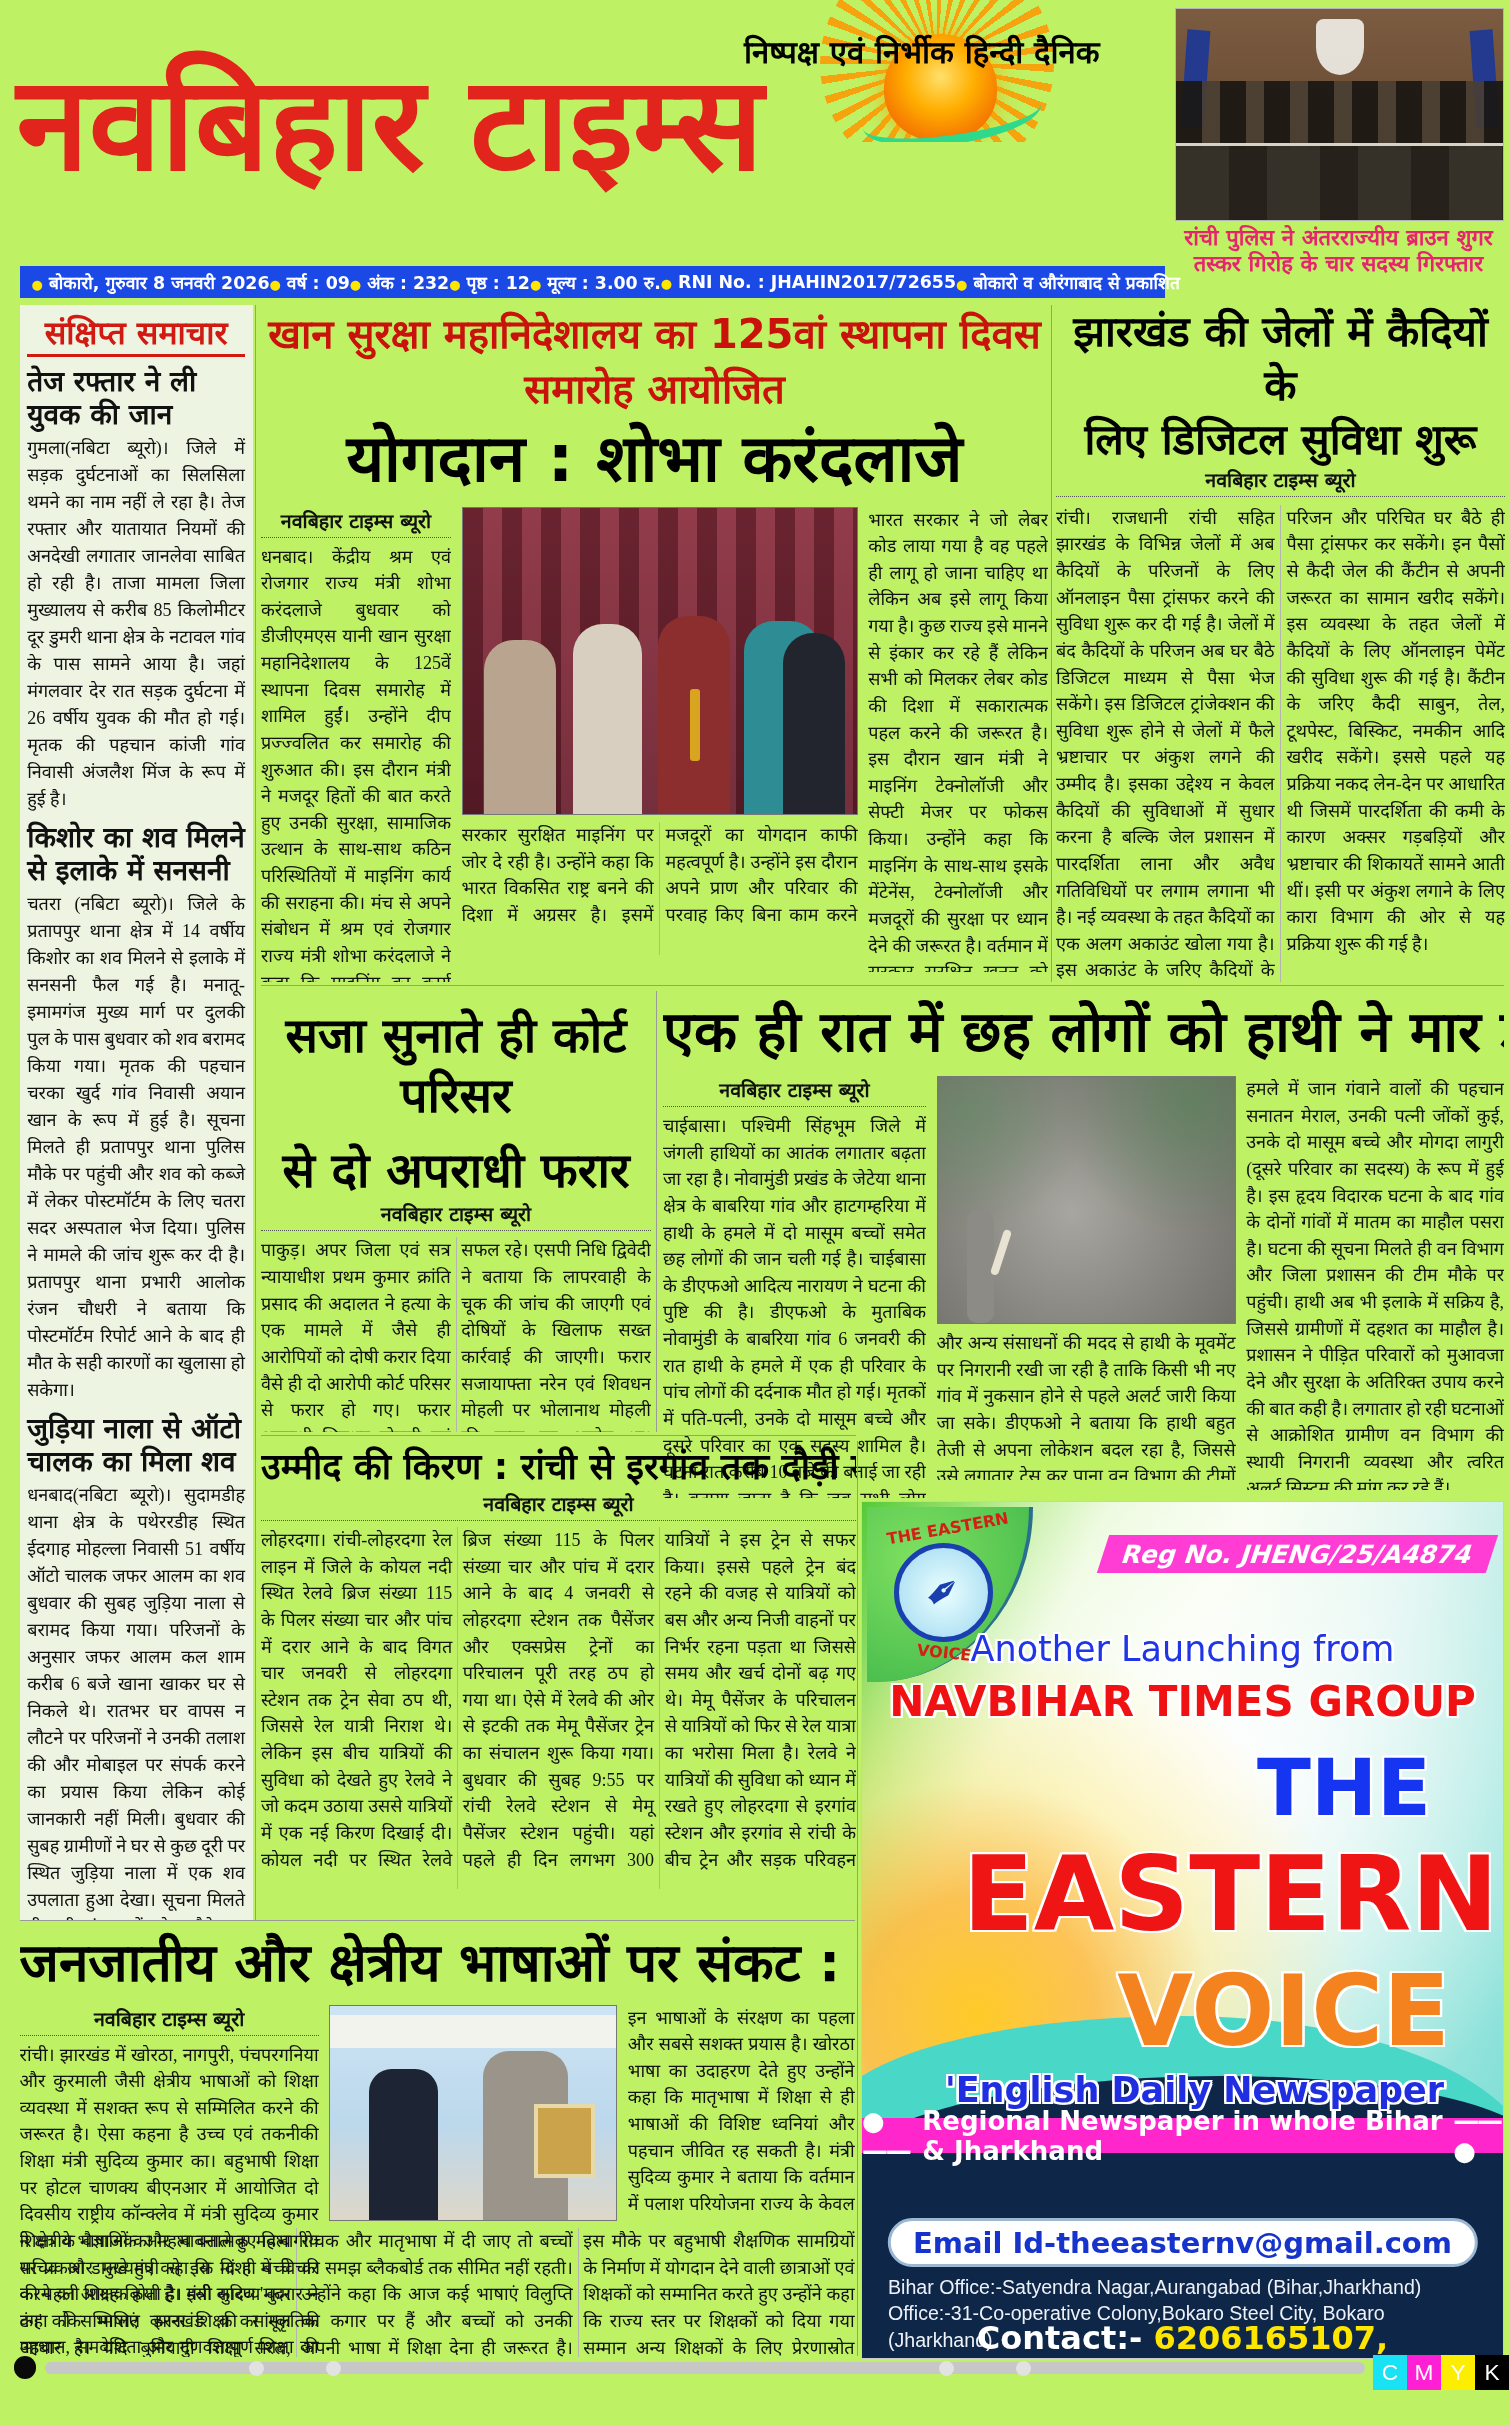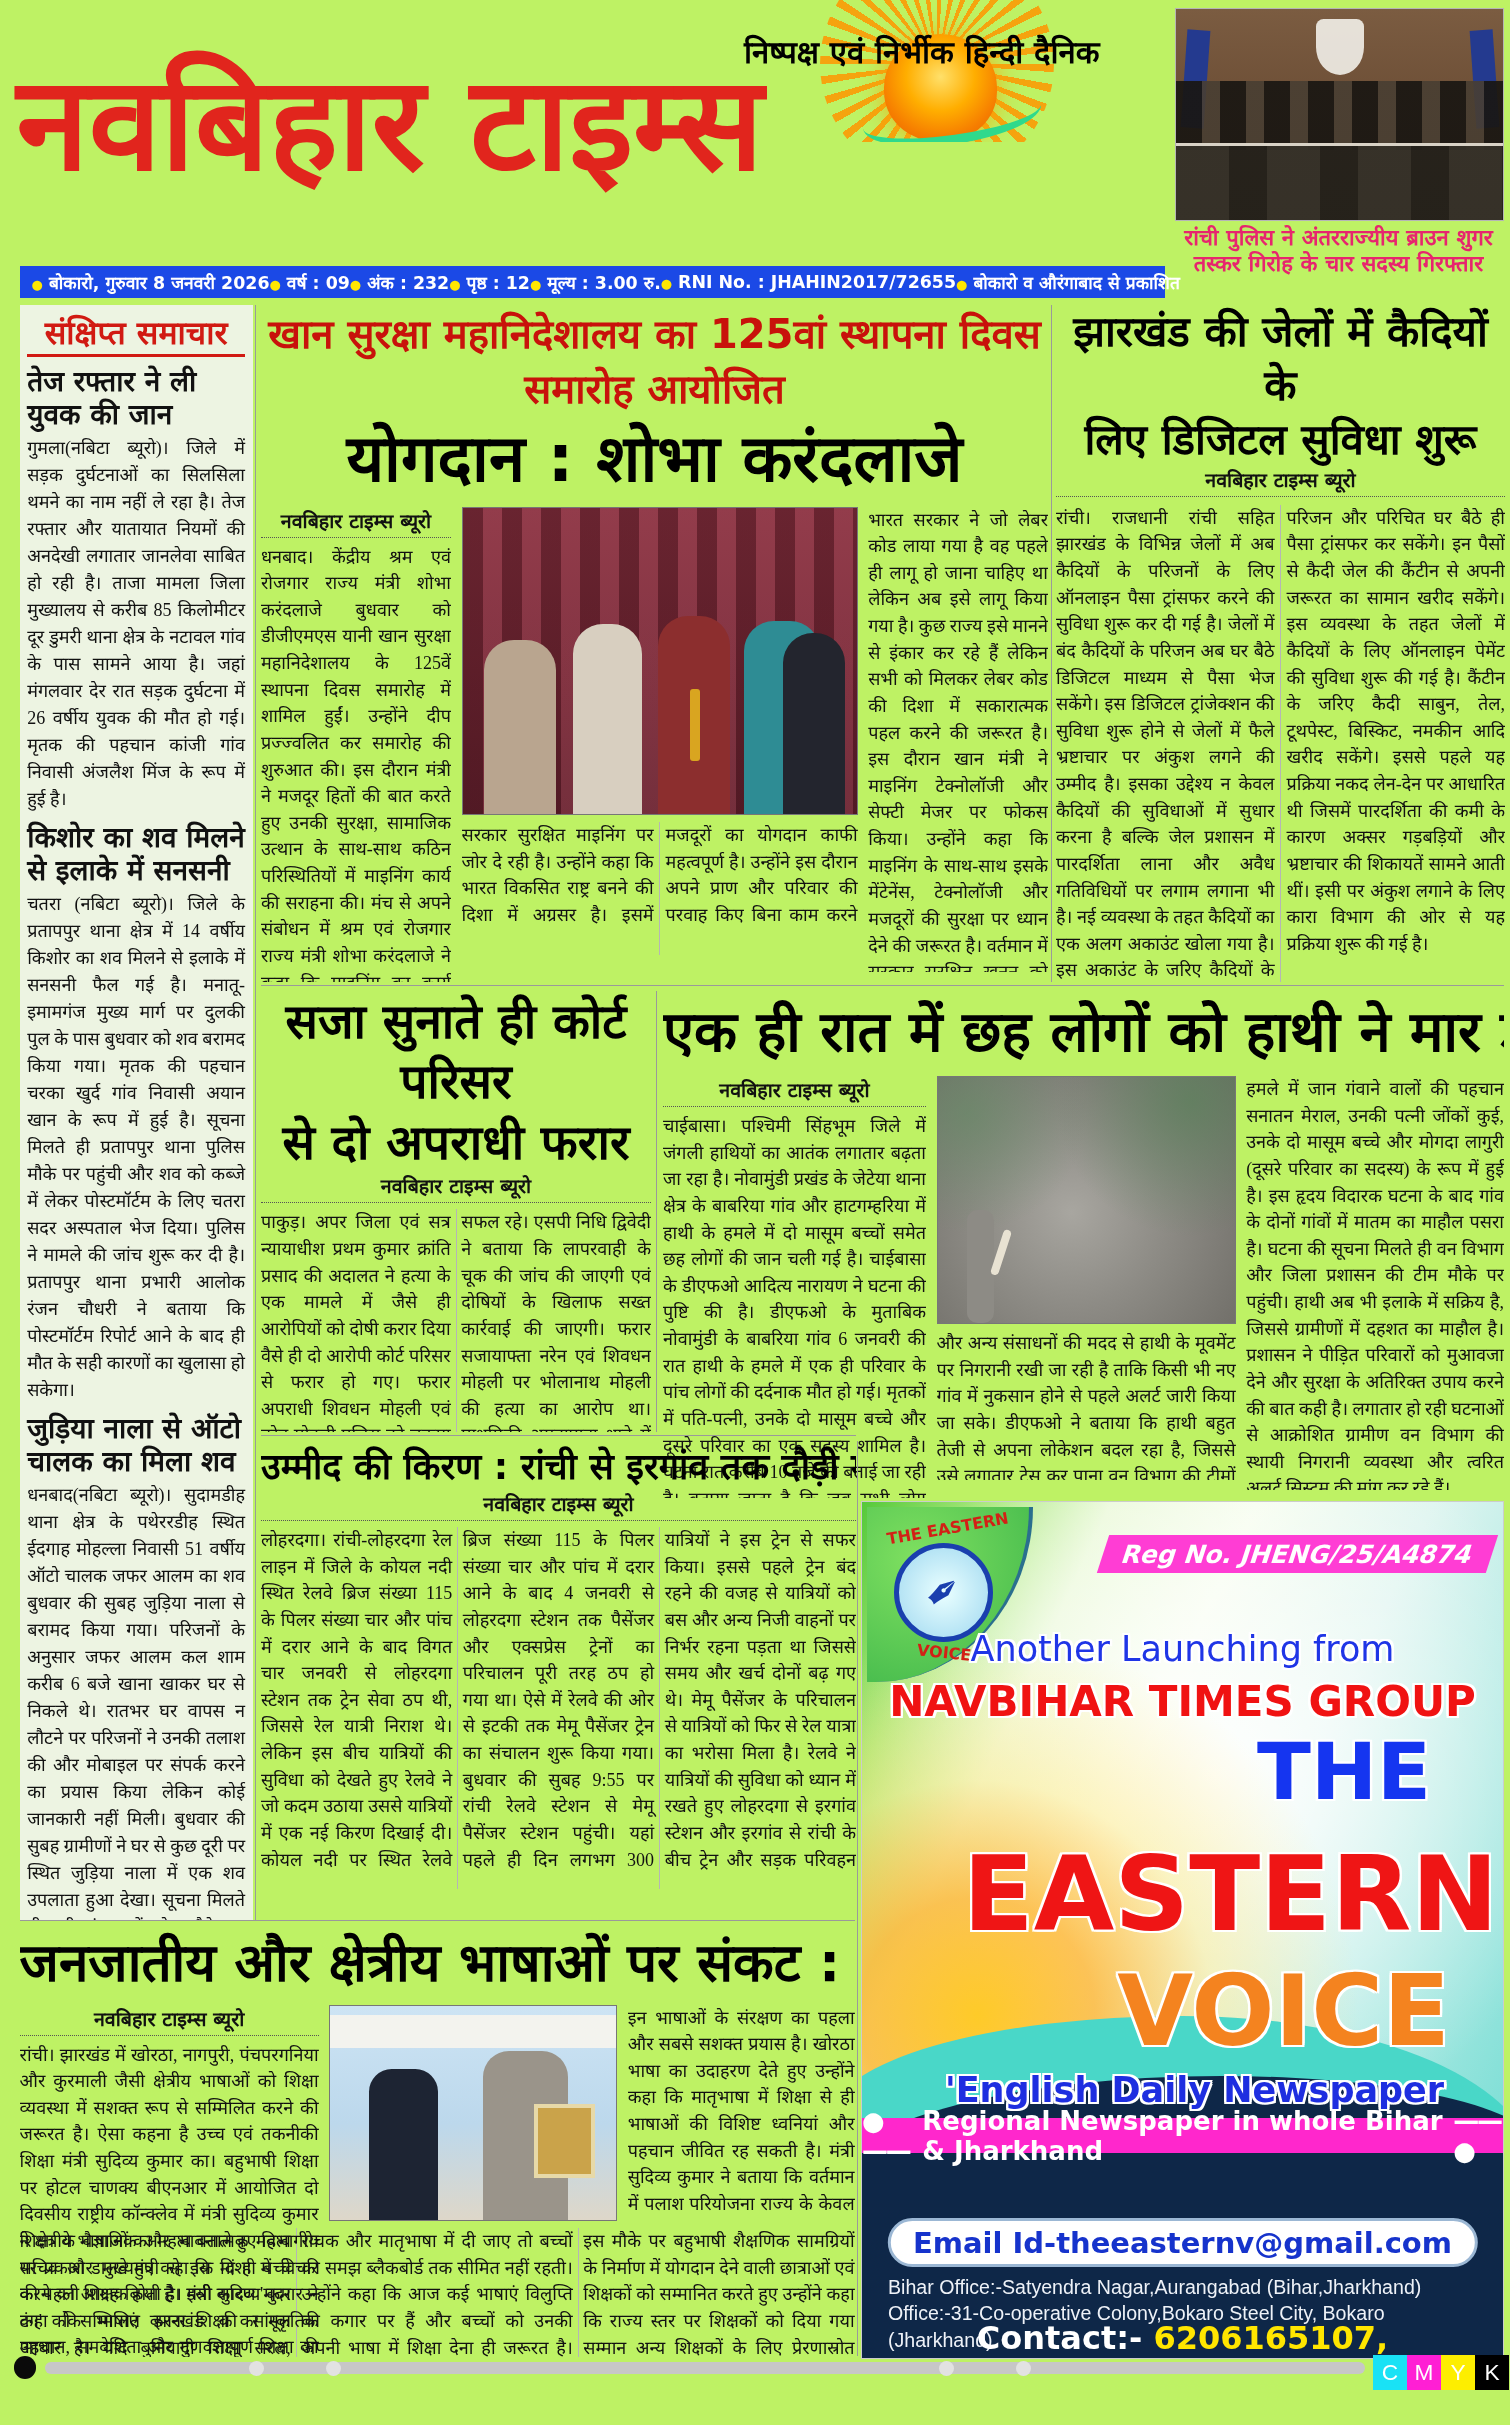--- a/index.html
+++ b/index.html
@@ -74,21 +74,21 @@
   .lamp{position:absolute;left:227px;bottom:53px;width:10.6px;height:72px;background:#d9a520;border-radius:3px;}
   .mid-body{margin-top:7.6px;height:133px;column-count:2;column-gap:12px;column-rule:0.8px solid #b5b5b5;}
 
   
   .jail-article{position:absolute;left:1056px;top:305px;width:449px;height:677px;overflow:hidden;}
   .jail-h{text-align:center;font-size:42px;line-height:1.28;}
   .jail-body{margin-top:7.6px;height:514px;column-count:2;column-gap:12px;column-rule:0.8px solid #b5b5b5;}
 
   
   .court-article{position:absolute;left:261px;top:991px;width:390px;height:441px;overflow:hidden;}
-  .court-h{text-align:center;font-size:48px;line-height:1.26;}
+  .court-h{text-align:center;font-size:48px;line-height:1.26;margin-top:14px;}
   .court-body{margin-top:6px;height:287px;column-count:2;column-gap:10.6px;column-rule:0.8px solid #b5b5b5;}
 
   
   .elephant-article{position:absolute;left:663px;top:991px;width:841px;height:507px;overflow:hidden;}
   .ele-h{text-align:center;font-size:56px;white-space:nowrap;}
   .ele-content{display:flex;gap:10.6px;margin-top:9px;height:414px;}
   .ele-left{width:263px;}
   .ele-mid{width:299px;}
   .ele-right{flex:1;}
   .elephant-photo{width:100%;height:248px;border:0.8px solid #777;position:relative;overflow:hidden;box-sizing:border-box;
@@ -139,21 +139,21 @@
   .pen-glyph{font-size:44px;color:#1a3fae;transform:rotate(-40deg);}
   .logo-arc-bottom{position:absolute;left:50px;top:136px;color:#d32016;font-family:"DejaVu Sans",sans-serif;
     font-weight:bold;font-size:16px;transform:rotate(6deg);}
   .ad-reg{position:absolute;right:10.6px;top:33px;background:#ff3dd4;color:#fff;font-family:"DejaVu Sans",sans-serif;
     font-weight:bold;font-size:25px;padding:4.5px 19.6px;transform:skewX(-18deg);}
   .outline-w{text-shadow:2.3px 0 0 #fff,-2.3px 0 0 #fff,0 2.3px 0 #fff,0 -2.3px 0 #fff,2.3px 2.3px 0 #fff,-2.3px -2.3px 0 #fff,2.3px -2.3px 0 #fff,-2.3px 2.3px 0 #fff;}
   .ad-line1{position:absolute;left:0;top:127px;width:100%;text-align:center;color:#1f35e6;
     font-family:"DejaVu Sans",sans-serif;font-weight:normal;font-size:35px;}
   .ad-line2{position:absolute;left:0;top:175px;width:100%;text-align:center;color:#f01212;
     font-family:"DejaVu Sans",sans-serif;font-weight:bold;font-size:42px;}
-  .ad-the{position:absolute;right:72px;top:224px;color:#1535f0;font-family:"DejaVu Sans",sans-serif;font-weight:bold;font-size:79px;}
+  .ad-the{position:absolute;right:72px;top:240px;color:#1535f0;font-family:"DejaVu Sans",sans-serif;font-weight:bold;font-size:79px;}
   .ad-eastern{position:absolute;left:0;top:331px;width:100%;text-align:center;color:#ef1515;
     font-family:"DejaVu Sans",sans-serif;font-weight:bold;font-size:104px;padding-left:48px;}
   .ad-voice{position:absolute;right:53px;top:452px;color:#f4831f;font-family:"DejaVu Sans",sans-serif;font-weight:bold;font-size:98px;}
   .ad-english{position:absolute;left:83px;top:568px;color:#1e2ee0;font-family:"DejaVu Sans",sans-serif;font-weight:bold;font-size:35px;}
   .ad-band{position:absolute;left:0;top:616px;width:100%;height:35px;background:#ff27cc;color:#fff;
     display:flex;align-items:center;justify-content:center;font-family:"DejaVu Sans",sans-serif;font-weight:bold;font-size:26px;}
   .ad-band::before{content:"●——";margin-right:10.6px;letter-spacing:-2.3px;}
   .ad-band::after{content:"——●";margin-left:10.6px;letter-spacing:-2.3px;}
   .ad-email{position:absolute;left:50%;transform:translateX(-50%);top:716px;background:#fff;border:3px solid #9bb7d4;
     border-radius:30px;padding:4.5px 22.7px;color:#1633cc;font-family:"DejaVu Sans",sans-serif;font-weight:bold;font-size:29px;white-space:nowrap;}

